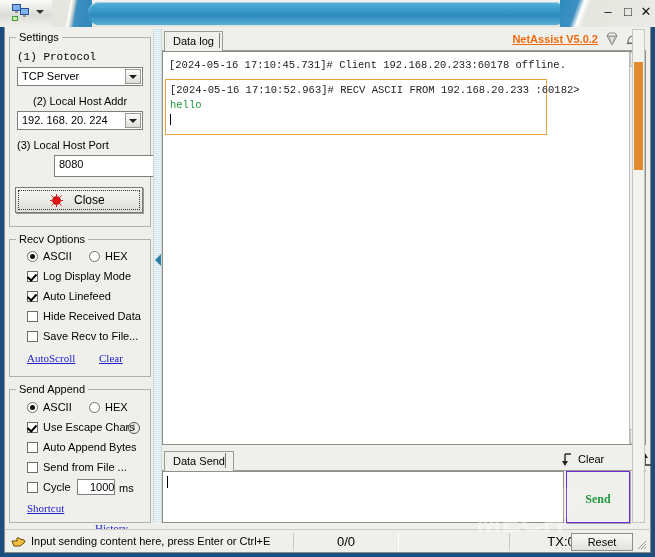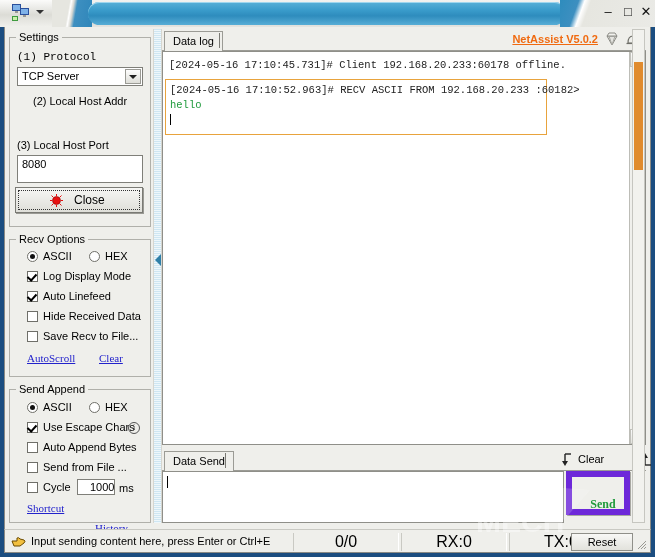--- a/index.html
+++ b/index.html
@@ -123,23 +123,24 @@
     box-sizing: border-box;
   }
   .combo .btn::after {
     content: ""; position: absolute; left: 3px; top: 5px;
     width: 0; height: 0;
     border-left: 4px solid transparent;
     border-right: 4px solid transparent;
     border-top: 4px solid #202020;
   }
   .textbox {
-    position: absolute; height: 28px;
+    position: absolute; height: 22px;
     background: #fff; border: 1px solid #7f7f79;
     box-sizing: border-box;
+    margin-left: 37px;
   }
   .textbox .val {
     position: absolute; left: 4px; top: 2px;
     font-size: 11px; color: #000;
   }
   #close-btn {
     position: absolute; left: 6px; top: 158px;
     width: 128px; height: 26px;
     background: linear-gradient(to bottom,#f6f6f4,#dfdfd9);
     border: 1px solid #7a7a74;
@@ -327,23 +328,23 @@
   #sendinput {
     position: absolute; left: 0; top: 0; width: 402px; height: 52px;
     background: #fff; border: 1px solid #8f8f89;
     box-sizing: border-box;
   }
   #sendinput .caret2 {
     position: absolute; left: 4px; top: 4px;
     width: 1px; height: 12px; background: #000;
   }
   #send-btn {
-    position: absolute; left: 404px; top: 0; width: 64px; height: 44px;
+    position: absolute; left: 404px; top: 0; width: 64px; height: 52px;
     background: #efefeb;
-    border: 6px solid #6d28d9;
+    border: 1px solid #6d28d9;
     box-shadow: 1px 1px 0 #a8a8a2;
     box-sizing: border-box;
   }
   #send-btn .lbl {
     position: absolute; left: 0; top: 20px; width: 62px;
     text-align: center; font-size: 12px; font-weight: bold;
     color: #1f9a3c; font-family: "Liberation Serif", serif;
   }
   
   #outerscroll {
@@ -369,21 +370,21 @@
   #sb-hint {
     position: absolute; left: 26px; top: 5px;
     width: 258px; height: 15px;
     overflow: hidden; white-space: nowrap;
     font-size: 11px; color: #000;
   }
   .sb-cell {
     position: absolute; top: 3px; height: 18px;
     border-left: 1px solid #c9c9c3;
     border-right: 1px solid #ffffff;
-    font-size: 16px; color: #000;
+    font-size: 13px; color: #000;
     text-align: center;
     line-height: 17px;
     box-sizing: border-box;
   }
   #cell-count { left: 288px; width: 106px; }
   #cell-rx    { left: 396px; width: 106px; }
   #cell-tx    { left: 504px; width: 104px; }
   #reset-btn {
     position: absolute; left: 566px; top: 3px; width: 62px; height: 18px;
     background: linear-gradient(to bottom,#f8f8f6,#e2e2dc);
@@ -443,20 +444,24 @@
 
       <fieldset class="grp" id="grp-settings">
         <legend>Settings</legend>
       </fieldset>
       <div class="fld-label" style="left:8px; top:22px;font-family:Liberation Mono, monospace;">(1) Protocol</div>
       <div class="combo" style="left:8px; top:38px; width:126px;">
         <span class="val">TCP Server</span>
         <span class="btn"></span>
       </div>
       <div class="fld-label" style="left:24px; top:66px;">(2) Local Host Addr</div>
+      <div class="combo" style="left:8px; top:82px; width:126px;">
+        <span class="val">192. 168. 20. 224</span>
+        <span class="btn"></span>
+      </div>
       <div class="fld-label" style="left:8px; top:110px;">(3) Local Host Port</div>
       <div class="textbox" style="left:8px; top:126px; width:126px;">
         <span class="val">8080</span>
       </div>
       <div id="close-btn">
         <div class="focusrect"></div>
         <div id="close-led">
           <svg width="13" height="13" viewBox="0 0 13 13">
             <circle cx="6.5" cy="6.5" r="4" fill="#e81010"></circle>
             <circle cx="6.5" cy="6.5" r="4" fill="none" stroke="#8a0000" stroke-width=".6"></circle>
@@ -609,21 +614,20 @@
   </div>
 
   <div id="statusbar">
     <div id="sb-hand">
       <svg width="16" height="15" viewBox="0 0 16 15">
         <path d="M1 7 L6 7 L6 4 Q8 3 9 5 L13 6 Q15 7 13 9 L9 12 L3 12 Z" fill="#f2c040" stroke="#6a4a00" stroke-width="1"></path>
       </svg>
     </div>
     <div id="sb-hint">Input sending content here, press Enter or Ctrl+E</div>
     <div class="sb-cell" id="cell-count">0/0</div>
-    <div class="sb-cell" id="cell-rx">RX:0</div>
     <div class="sb-cell" id="cell-tx">TX:0</div>
     <div id="reset-btn">Reset</div>
     <div id="grip">
       <svg width="12" height="12" viewBox="0 0 12 12">
         <g stroke="#9a9a94" stroke-width="1">
           <line x1="11" y1="3" x2="3" y2="11"></line>
           <line x1="11" y1="6" x2="6" y2="11"></line>
           <line x1="11" y1="9" x2="9" y2="11"></line>
         </g>
       </svg>

